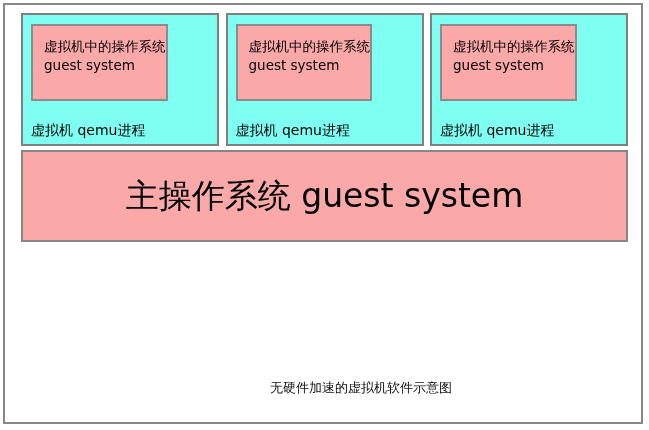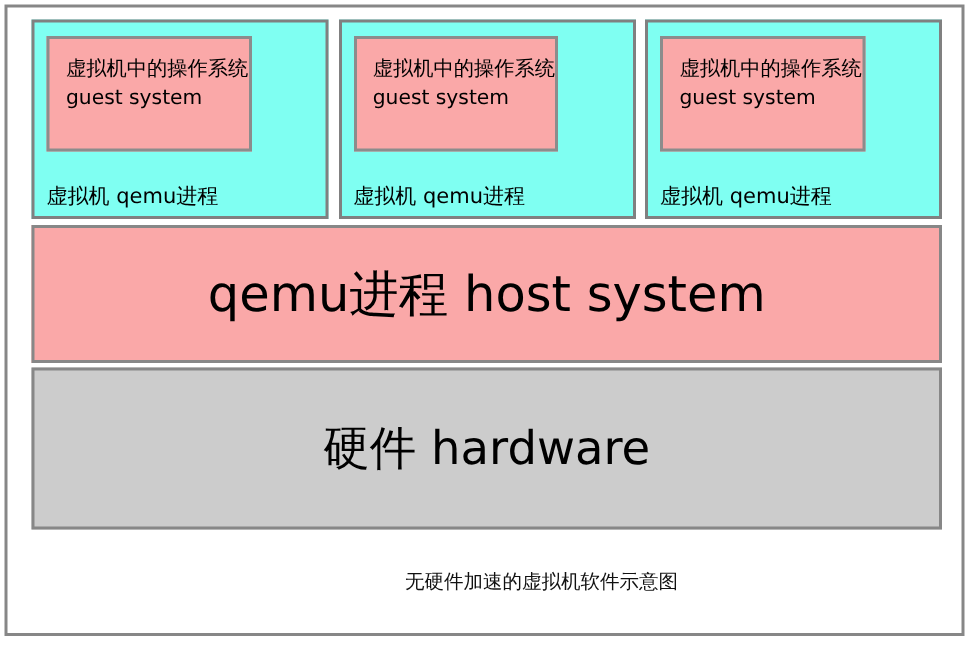--- a/index.html
+++ b/index.html
@@ -153,22 +153,19 @@
       <div class="guest-box">
         <span class="guest-line">虚拟机中的操作系统</span>
         <span class="guest-line">guest system</span>
       </div>
       <div class="vm-label">虚拟机 qemu进程</div>
     </div>
 
   </div>
 
   <div id="host-box">
-    <span>qemu进程 host system</span>
+    <span>主操作系统 guest system</span>
   </div>
 
-  <div id="hardware-box">
-    <span>硬件 hardware</span>
-  </div>
 
   <div id="caption">无硬件加速的虚拟机软件示意图</div>
 
 </div>
 
 </body></html>

